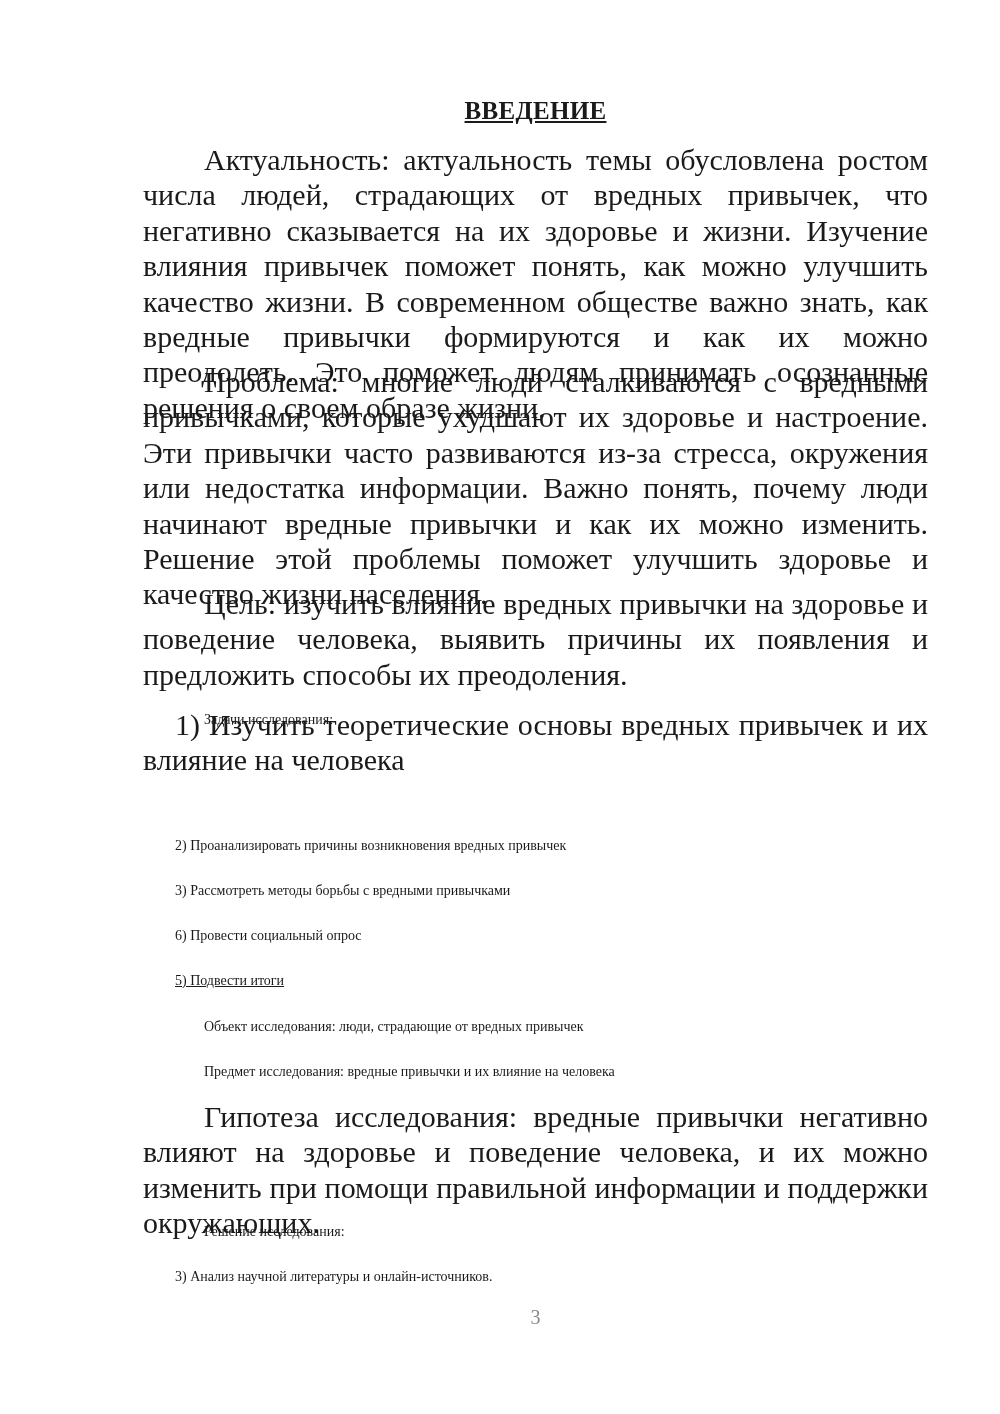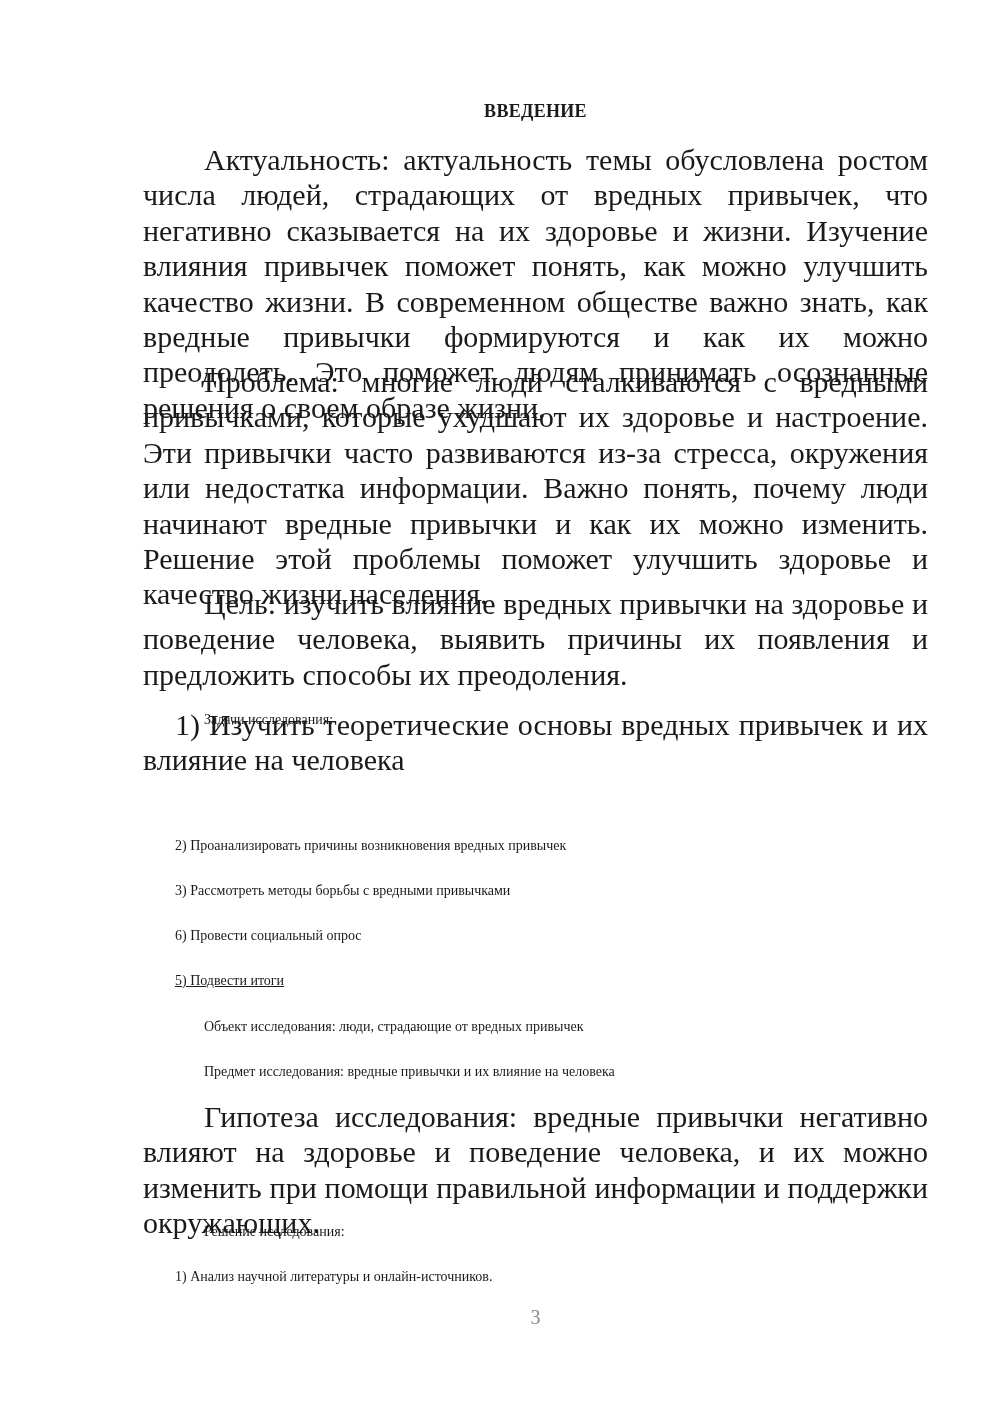--- a/index.html
+++ b/index.html
@@ -4,22 +4,23 @@
 <style>
   html, body { margin: 0; padding: 0; background: #ffffff; }
   body {
     width: 1000px; height: 1414px; position: relative; overflow: hidden;
     font-family: "Liberation Serif", "DejaVu Serif", serif;
     color: #1a1a1a;
   }
   .page { position: absolute; left: 143px; top: 0; width: 785px; }
   .title {
     position: absolute; left: 0; width: 785px; top: 96px;
-    text-align: center; font-weight: bold; font-size: 18px; line-height: 30px;
+    text-align: center; font-weight: bold; font-size: 25px; line-height: 30px;
     letter-spacing: 0.3px;
+    text-decoration: underline;
   }
   .para {
     position: absolute; left: 0; width: 785px;
     font-size: 30px; line-height: 35.4px; text-align: justify;
     text-align-last: left; margin: 0;
   }
   .indent { text-indent: 61px; }
   .list-indent { text-indent: 32px; }
   .line { position: absolute; left: 0; font-size: 14px; line-height: 35px; white-space: nowrap; }
   .page-number {
@@ -46,16 +47,16 @@
   <div class="line" style="left:32px; top:873px;">3) Рассмотреть методы борьбы с вредными привычками</div>
   <div class="line" style="left:32px; top:918px;">6) Провести социальный опрос</div>
   <div class="line" style="left:32px; top:963px;text-decoration:underline;">5) Подвести итоги</div>
 
   <div class="line" style="left:61px; top:1009px;">Объект исследования: люди, страдающие от вредных привычек</div>
   <div class="line" style="left:61px; top:1054px;">Предмет исследования: вредные привычки и их влияние на человека</div>
 
   <p class="para indent" style="top:1099px;">Гипотеза исследования: вредные привычки негативно влияют на здоровье и поведение человека, и их можно изменить при помощи правильной информации и поддержки окружающих.</p>
 
   <div class="line" style="left:61px; top:1214px;">Решение исследования:</div>
-  <div class="line" style="left:32px; top:1259px;">1) Анализ научной литературы и онлайн-источников.</div>
+  <div class="line" style="left:32px; top:1259px;">3) Анализ научной литературы и онлайн-источников.</div>
 
   <div class="page-number" style="top:1302px;">3</div>
 </div>
 
 </body></html>

